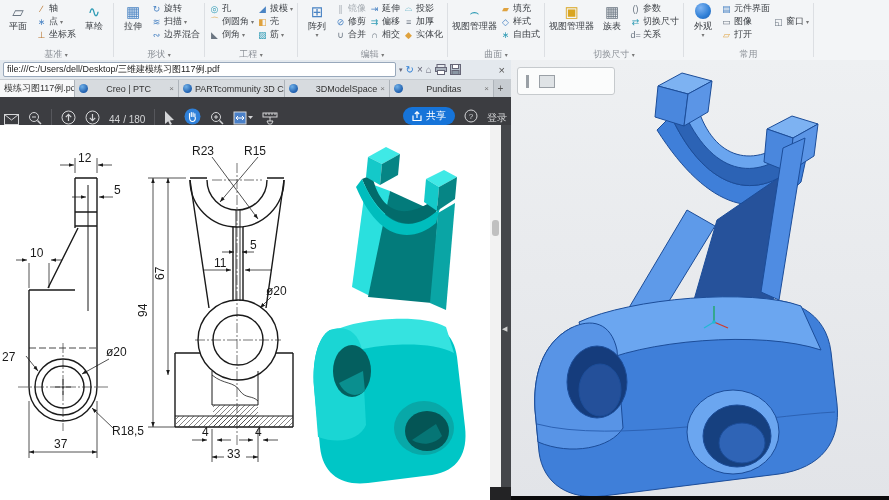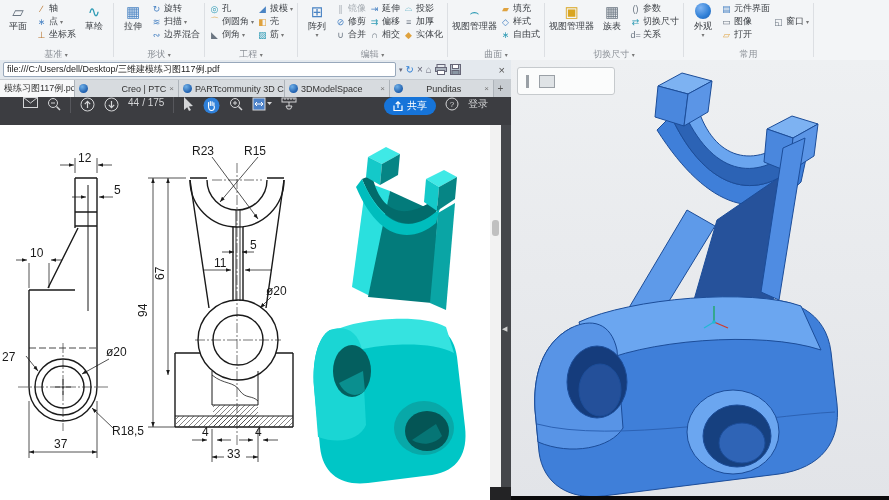--- a/index.html
+++ b/index.html
@@ -34,21 +34,21 @@
   .panel-x{margin-left:auto;font-size:11px;color:#555;padding-right:3px;}
   .tab-row{height:18px;display:flex;align-items:flex-end;background:#c7ccd1;}
   .btab{height:17px;display:flex;align-items:center;gap:3px;padding:0 4px;font-size:9px;
         background:#d7dbdf;border-right:1px solid #aeb4ba;color:#333;white-space:nowrap;overflow:hidden;}
   .btab.active{background:#f7f8f9;}
   .btab .tx{font-size:8px;color:#777;}
   .tico{width:9px;height:9px;border-radius:50%;flex:0 0 9px;
         background:radial-gradient(circle at 35% 30%,#6fb0e8,#1f5fae 70%);}
   .newtab{width:13px;height:17px;font-size:10px;color:#555;display:flex;align-items:center;justify-content:center;}
   
-  .pdftb{height:28px;background:#3c3d41;display:flex;align-items:flex-start;gap:9px;padding:0 23px;}
+  .pdftb{height:28px;background:#3c3d41;display:flex;align-items:flex-end;gap:9px;padding:0 4px;}
   .pico{display:flex;align-items:center;}
   .psep{width:1px;height:16px;background:#56575c;}
   .pnum{color:#d4d5d7;font-size:10px;display:flex;gap:3px;}
   .share-pill{margin-left:auto;background:#1674d9;color:#fff;border-radius:10px;height:18px;
               display:flex;align-items:center;gap:4px;padding:0 9px;font-size:10px;}
   .help,.login{color:#d4d5d7;font-size:10px;}
   
   .pdfbody{height:362px;display:flex;background:#fff;}
   .pdfpage{width:490px;height:462px;background:#fff;position:relative;}
   .pdfscroll{width:11px;background:#f2f2f2;position:relative;}
@@ -335,31 +335,31 @@
       <span class="panel-x">×</span>
     </div>
 
     <div class="tab-row">
       <div class="btab active" style="width:66px">
         <span>模练习图117例.pdf</span>
 
       </div>
       <div class="btab" style="width:95px">
         <span class="tico"></span>
-        <span style="flex:1;text-align:right">Creo | PTC</span>
+        <span style="flex:1;text-align:center">Creo | PTC</span>
         <span class="tx">×</span>
       </div>
       <div class="btab" style="width:97px">
         <span class="tico"></span>
         <span style="flex:1;text-align:center">PARTcommunity 3D CAD</span>
 
       </div>
       <div class="btab" style="width:96px">
         <span class="tico"></span>
-        <span style="flex:1;text-align:left">3DModelSpace</span>
+        <span style="flex:1;text-align:right">3DModelSpace</span>
         <span class="tx">×</span>
       </div>
       <div class="btab" style="width:95px">
         <span class="tico"></span>
         <span style="flex:1;text-align:center">Punditas</span>
         <span class="tx">×</span>
       </div>
       <div class="newtab">+</div>
     </div>
 
@@ -385,21 +385,21 @@
           </svg>
         </span>
       <span class="pico">
           <svg width="15" height="15" viewBox="0 0 15 15">
             <circle cx="7.5" cy="7.5" r="6.5" fill="none" stroke="#d4d5d7"></circle>
             <path d="M7.5,4 V10 M4.8,7.8 L7.5,10.6 L10.2,7.8" fill="none" stroke="#d4d5d7" stroke-width="1.2"></path>
           </svg>
         </span>
       <span class="pnum">
           <span>44</span>
-          <span>/ 175</span>
+          <span>/ 180</span>
         </span>
       <span class="psep"></span>
       <span class="pico">
           <svg width="11" height="14" viewBox="0 0 11 14">
             <path d="M1,0 L10,9 L5.8,9.4 L8,13 L6,14 L4.2,10.2 L1,13 Z" fill="#d4d5d7"></path>
           </svg>
         </span>
       <span class="pico">
           <svg width="17" height="17" viewBox="0 0 17 17">
             <circle cx="8.5" cy="8.5" r="8" fill="#2f80d9"></circle>

